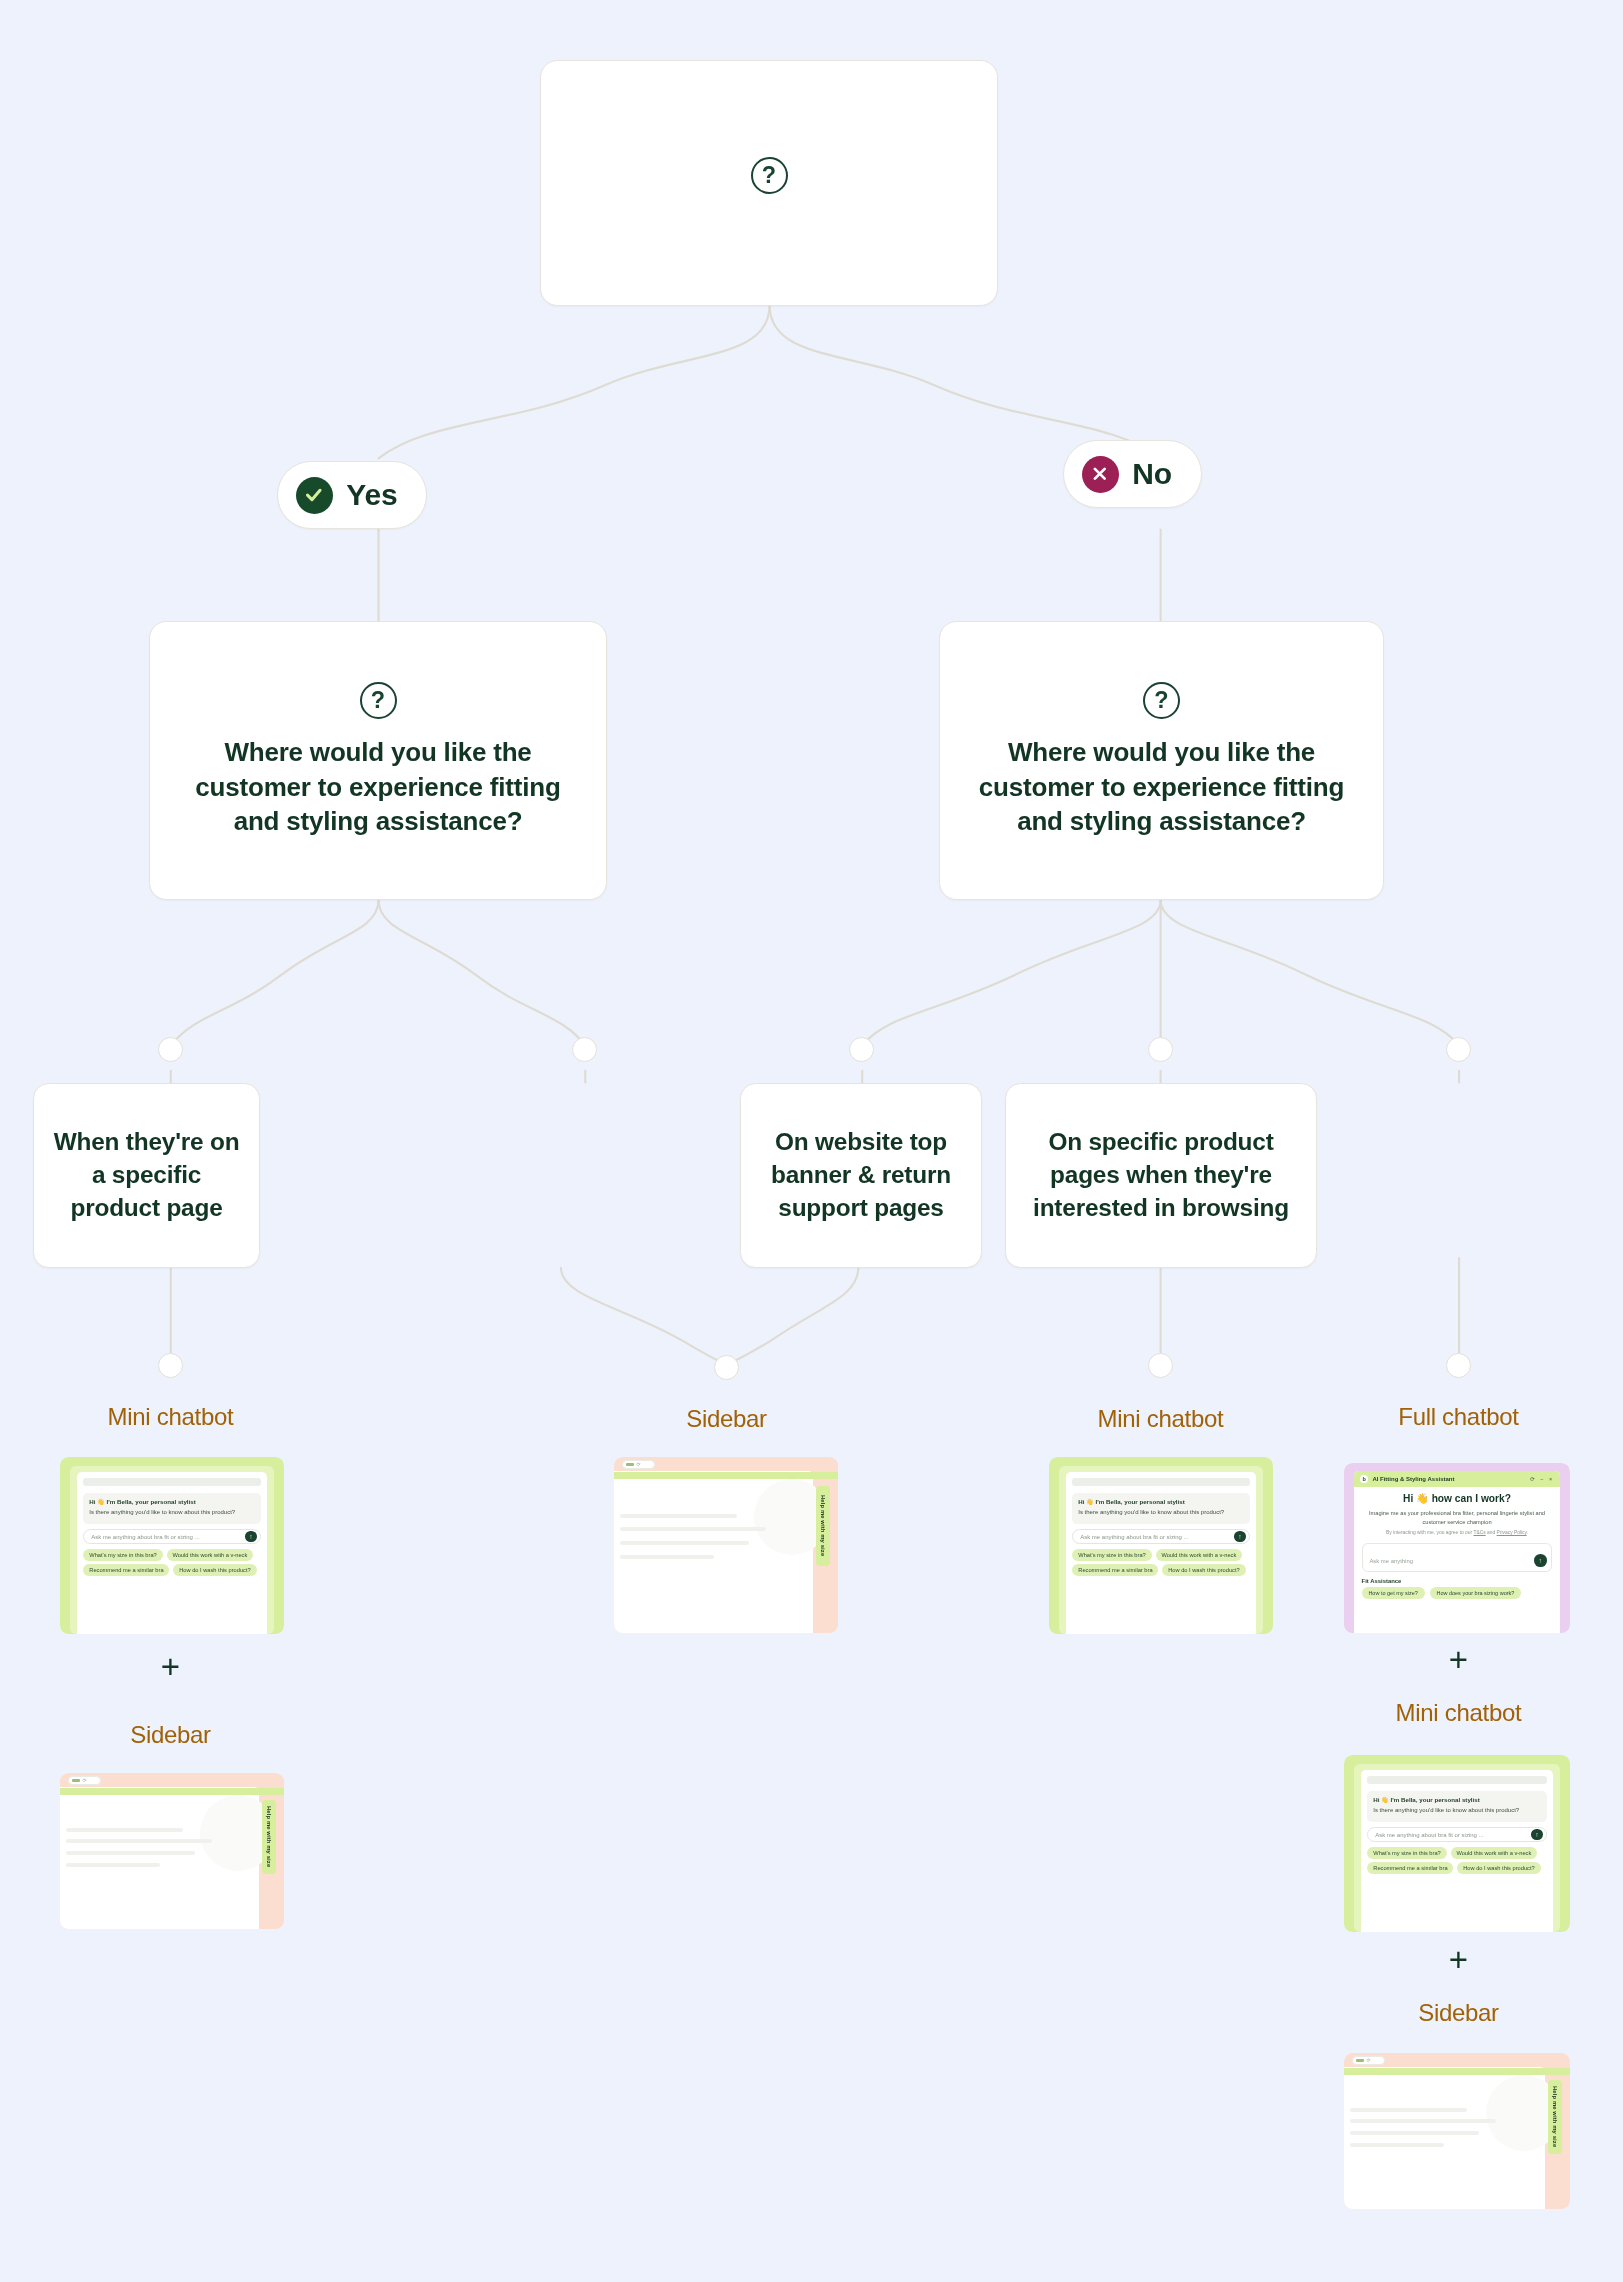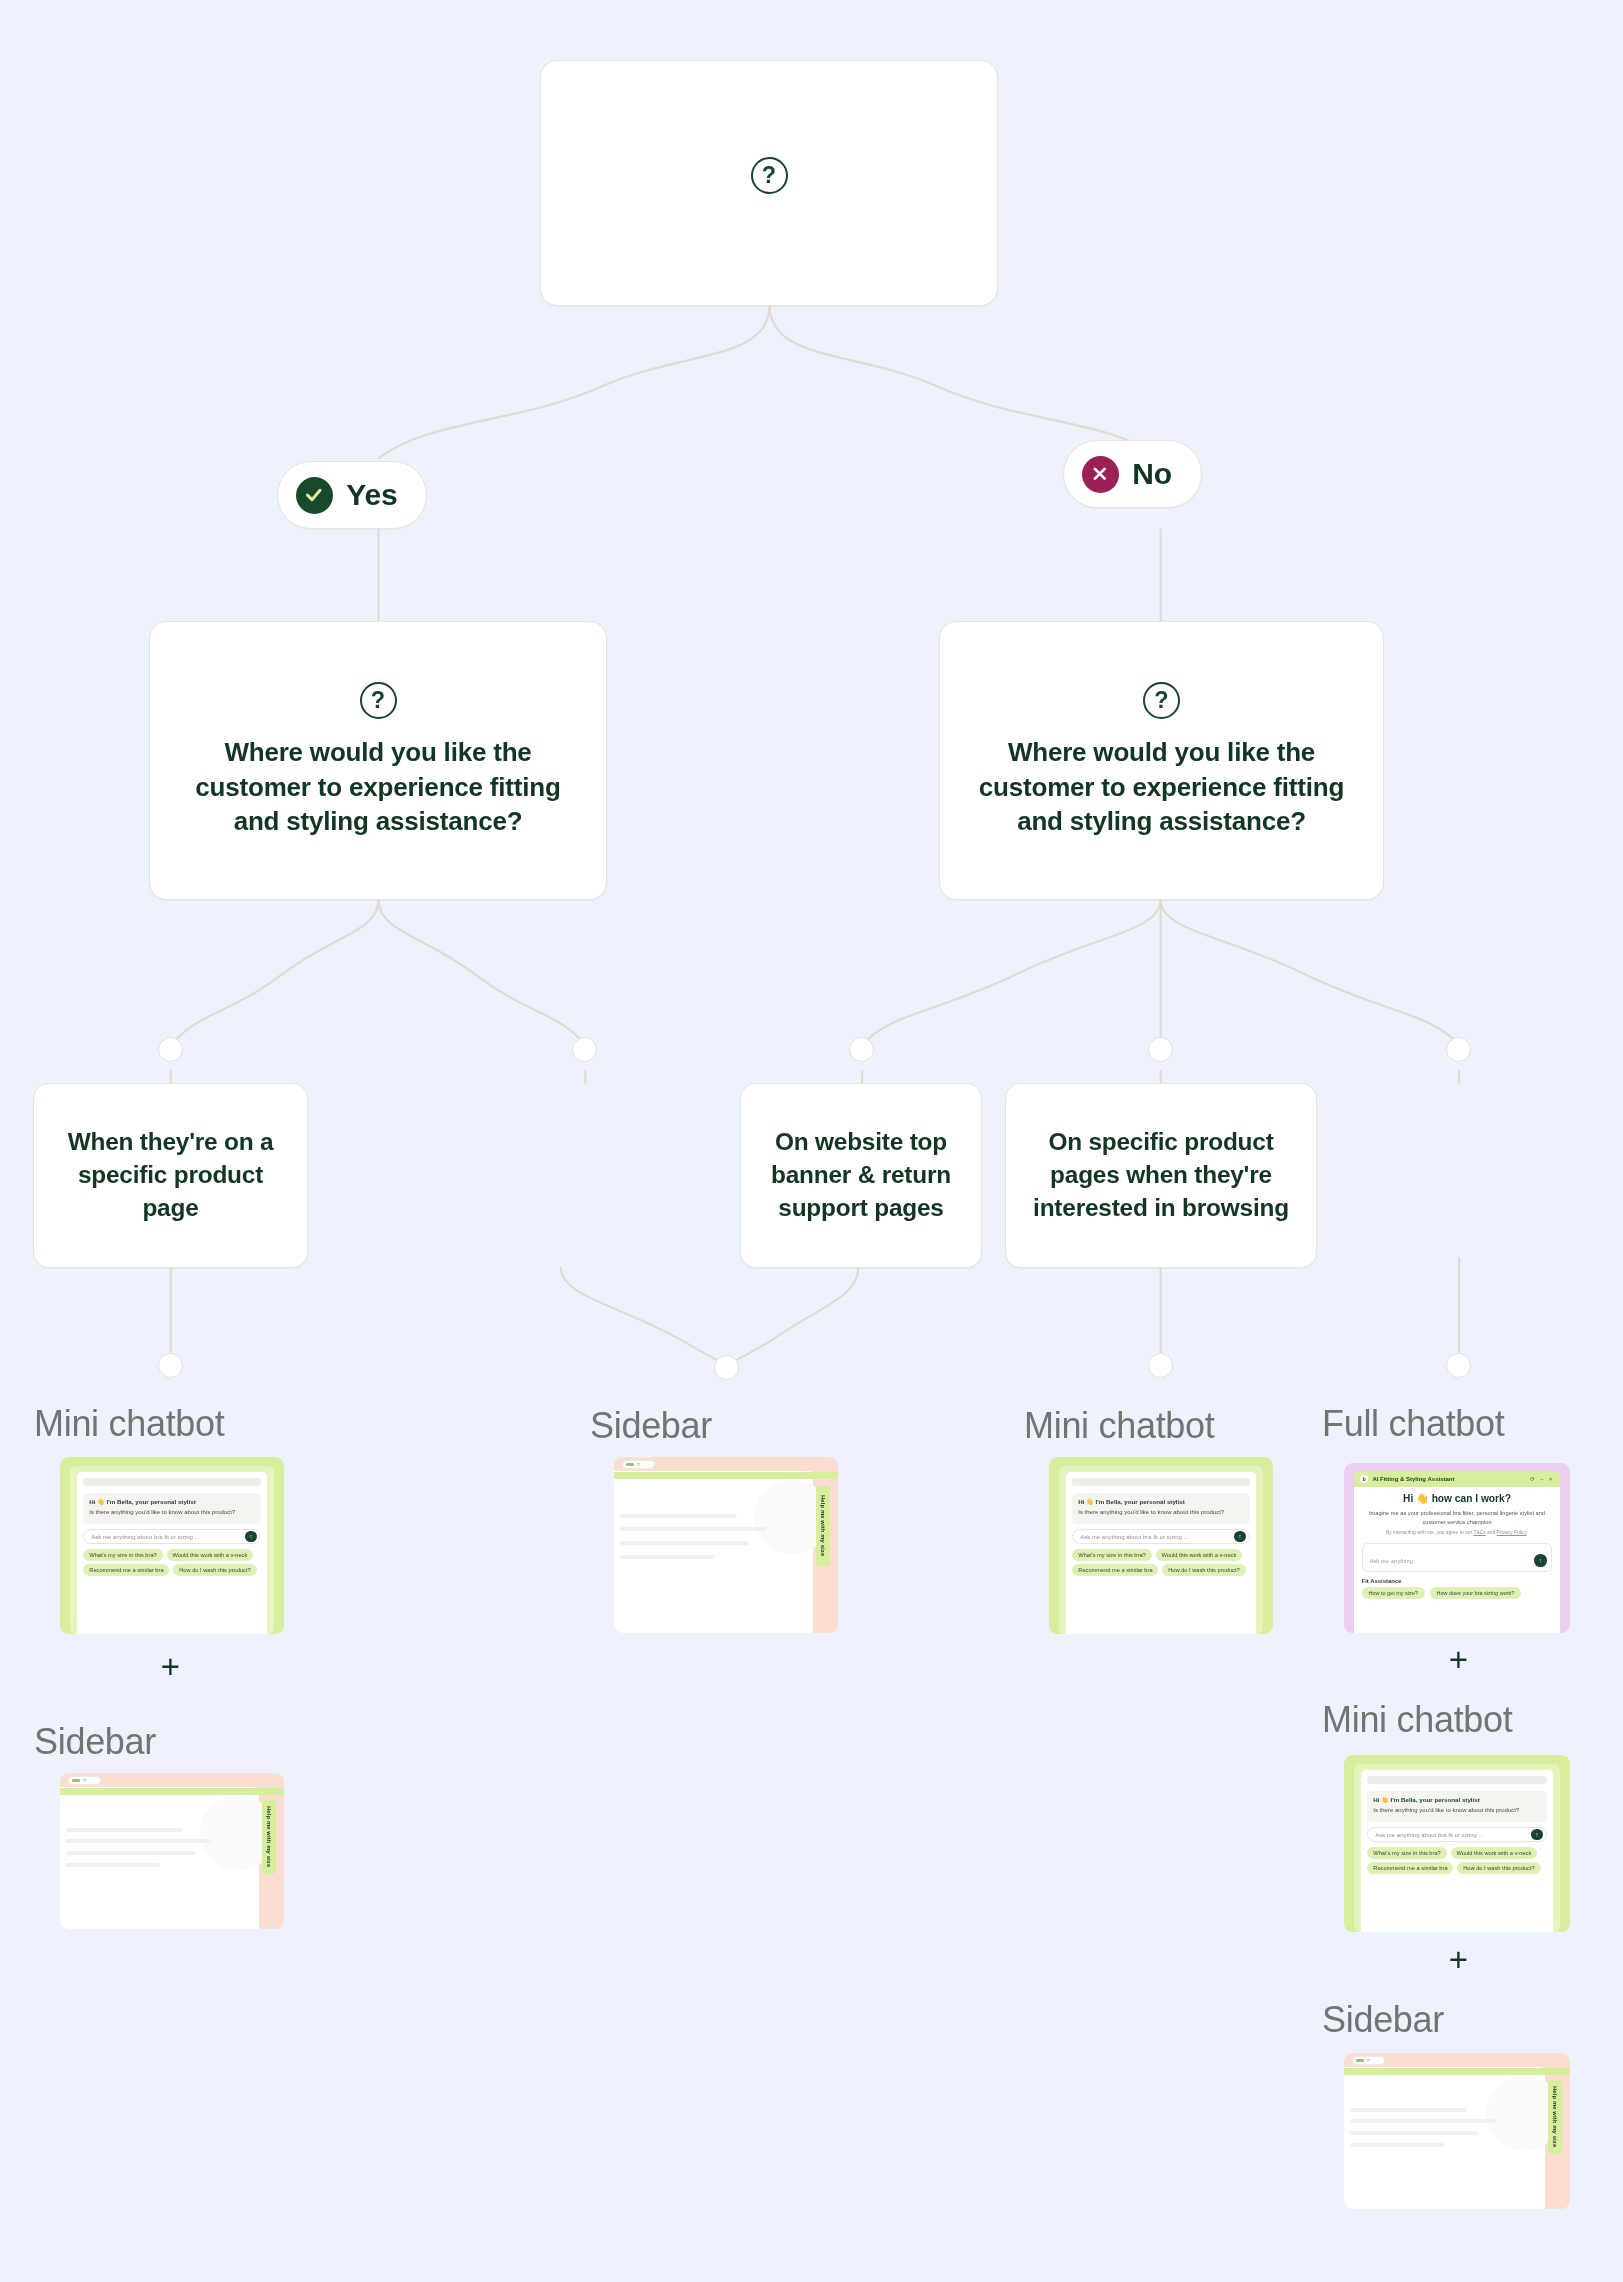--- a/index.html
+++ b/index.html
@@ -103,23 +103,24 @@
     width: 25px; height: 25px;
     background: #ffffff;
     border: 1.5px solid #e2e0d6;
     border-radius: 50%;
     z-index: 3;
   }
 
   
   .flabel {
     position: absolute;
-    font-size: 36px;
+    font-size: 24px;
     font-weight: 400;
-    color: #737373;
+    color: #a16207;
+    text-align: center;
     letter-spacing: -0.3px;
     z-index: 3;
   }
   .plus {
     position: absolute;
     font-size: 33px;
     font-weight: 400;
     color: #123524;
     text-align: center;
     z-index: 3;
@@ -370,21 +371,21 @@
     <div class="qmark">?</div>
     <div class="qtext">Where would you like the customer to experience fitting and styling assistance?</div>
   </div>
 
   <div class="dot" style="left:158px; top:1037px;"></div>
   <div class="dot" style="left:572px; top:1037px;"></div>
   <div class="dot" style="left:849px; top:1037px;"></div>
   <div class="dot" style="left:1148px; top:1037px;"></div>
   <div class="dot" style="left:1446px; top:1037px;"></div>
 
-  <div class="card leafcard" style="left:33px; top:1083px; width:275px; height:185px;">
+  <div class="card leafcard" style="left:33px; top:1083px; width:227px; height:185px;">
     <div class="ltext">When they're on a specific product page</div>
   </div>
 
 
   <div class="card leafcard" style="left:740px; top:1083px; width:242px; height:185px;">
     <div class="ltext">On website top banner &amp; return support pages</div>
   </div>
 
   <div class="card leafcard" style="left:1005px; top:1083px; width:312px; height:185px;">
     <div class="ltext">On specific product pages when they're interested in browsing</div>

